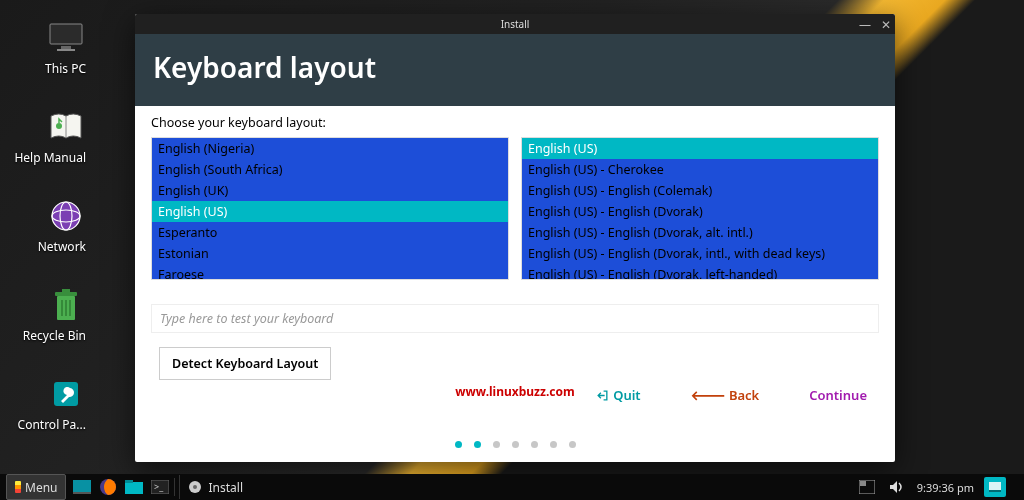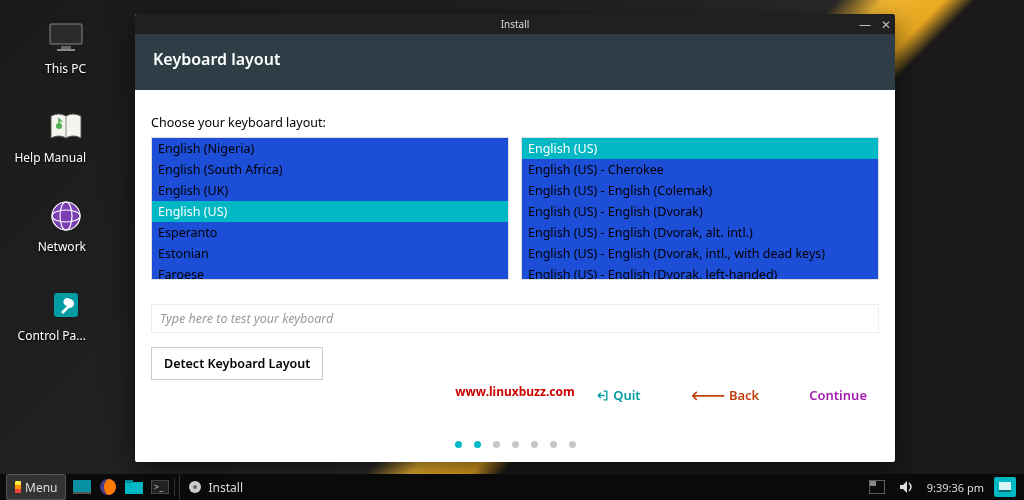--- a/index.html
+++ b/index.html
@@ -20,48 +20,48 @@
 
 
 .win {
   position: absolute; top: 14px; left: 135px; width: 760px; height: 448px;
   background: #fff; border-radius: 2px; box-shadow: 0 8px 30px rgba(0,0,0,.6);
   display: flex; flex-direction: column; overflow: hidden;
 }
 .titlebar { height: 20px; background: #202020; color: #ddd; font-size: 10px; display: flex; align-items: center; justify-content: center; position: relative; }
 .titlebar .wbtns { position: absolute; right: 4px; top: 0; height: 20px; display: flex; align-items: center; gap: 10px; color: #bbb; font-size: 12px; }
 .wbtns span { cursor: pointer; }
-.header { background: #2f3e46; color: #fff; padding: 14px 18px 20px; font-size: 16px; font-weight: 600; }
-.content { flex: 1; padding: 24px 16px 8px; position: relative; }
+.header { background: #2f3e46; color: #fff; padding: 14px 18px 20px; font-size: 28px; font-weight: 600; }
+.content { flex: 1; padding: 8px 16px 8px; position: relative; }
 .prompt { font-size: 12.5px; margin-bottom: 6px; }
 .lists { display: flex; gap: 12px; }
 .listbox { flex: 1; height: 143px; border: 1px solid #ddd; background: #1d4ed8; overflow: hidden; }
 .listbox .item { font-size: 12.5px; padding: 2px 6px; cursor: pointer; }
 .listbox .item.sel { background: #00b8c4; color: #fff; }
 .testfield { width: 100%; margin-top: 24px; border: 1px solid #eee; padding: 5px 8px; font-size: 12.5px; color: #999; font-style: italic; background:#fff; }
 .testfield::placeholder { color: #999; font-style: italic; }
-.detectbtn { margin-top: 14px; border: 1px solid #ccc; background: #fff; padding: 7px 12px; font-size: 12.5px; font-weight: 600; cursor: pointer; }
+.detectbtn { margin-top: 14px; border: 1px solid #ccc; background: #fff; padding: 7px 12px; font-size: 12.5px; font-weight: 600; cursor: pointer; margin-left: 8px; }
 .navrow { position: absolute; right: 28px; bottom: 58px; display: flex; gap: 50px; align-items: center; font-size: 13px; font-weight: 600; }
 .navrow .quit { color: #009ba3; cursor: pointer; display:flex; align-items:center; gap:4px;}
 .navrow .back { color: #c2410c; cursor: pointer; }
 .navrow .cont { color: #a21caf; cursor: pointer; }
 .watermark { color: #c00; font-weight: bold; font-size: 12px; position: absolute; left: 0; right: 0; bottom: 62px; text-align:center; }
 .dots { position: absolute; left: 0; right: 0; bottom: 14px; display: flex; gap: 12px; justify-content: center; }
 .dot { width: 7px; height: 7px; border-radius: 50%; background: #c7c7c7; }
 .dot.active { background: #00b8c4; }
 
 
 .taskbar { position: absolute; left: 0; right: 0; bottom: 0; height: 26px; background: #0a0a0a; display: flex; align-items: center; color: #ddd; font-size: 12px; }
 .menu-btn { background: #333; border: 1px solid #555; padding: 12px 8px; margin-left: 6px; height: 20px; display: flex; align-items: center; gap: 4px; cursor:pointer; border-radius:2px;}
 .menu-btn .mglyph { width: 6px; height: 12px; background: linear-gradient(#ffeb3b 33%, #ff9800 33% 66%, #f44336 66%); border-radius: 1px; }
 .tb-icons { display: flex; gap: 6px; margin-left: 6px; align-items: center; }
 .tb-ico { width: 20px; height: 20px; display: flex; align-items: center; justify-content: center; cursor:pointer; }
 .tb-sep { width: 1px; height: 18px; background: #333; margin: 0 4px; }
 .task-app { display: flex; align-items: center; gap: 6px; padding: 0 8px; height: 24px; border-left: 1px solid #333; cursor:pointer;}
-.tray { margin-left: auto; display: flex; align-items: center; gap: 10px; padding-right: 8px; }
+.tray { margin-left: auto; display: flex; align-items: center; gap: 10px; padding-right: 18px; }
 .tray .clock { font-size: 11px; }
 .teal-sq { width: 22px; height: 20px; background: #00b8c4; border-radius: 2px; display:flex; align-items:center; justify-content:center;}
 
 svg { display: block; }
 </style>
 </head>
 <body>
 
 <div class="desktop"></div>
 
@@ -117,20 +117,35 @@
       <div class="dicon">
         <div class="glyph">
           <svg width="32" height="32" viewBox="0 0 32 32">
               <circle cx="16" cy="16" r="14" fill="#7b3fb3"></circle>
               <ellipse cx="16" cy="16" rx="14" ry="6" fill="none" stroke="#fff" stroke-width="1.2"></ellipse>
               <ellipse cx="16" cy="16" rx="6" ry="14" fill="none" stroke="#fff" stroke-width="1.2"></ellipse>
               <circle cx="16" cy="16" r="14" fill="none" stroke="#fff" stroke-width="1.2"></circle>
             </svg>
         </div>
         <span>Network</span>
+      </div>
+    </div>
+    <div class="drow">
+      <div class="dicon">
+        <div class="glyph">
+          <svg width="30" height="34" viewBox="0 0 30 34">
+              <rect x="6" y="8" width="18" height="24" rx="1" fill="#4caf50"></rect>
+              <rect x="4" y="4" width="22" height="4" rx="1" fill="#388e3c"></rect>
+              <rect x="11" y="1" width="8" height="3" fill="#388e3c"></rect>
+              <line x1="11" y1="12" x2="11" y2="28" stroke="#2e7d32" stroke-width="1.5"></line>
+              <line x1="15" y1="12" x2="15" y2="28" stroke="#2e7d32" stroke-width="1.5"></line>
+              <line x1="19" y1="12" x2="19" y2="28" stroke="#2e7d32" stroke-width="1.5"></line>
+            </svg>
+        </div>
+        <span>Recycle Bin</span>
       </div>
     </div>
     <div class="drow">
       <div class="dicon">
         <div class="glyph">
           <svg width="32" height="32" viewBox="0 0 32 32">
               <rect x="4" y="4" width="24" height="24" rx="3" fill="#009ba3"></rect>
               <path d="M20 10 a4 4 0 1 0 -3 7 L11 23 l2 2 6-6 a4 4 0 0 0 1-9 z" fill="#fff"></path>
             </svg>
         </div>

